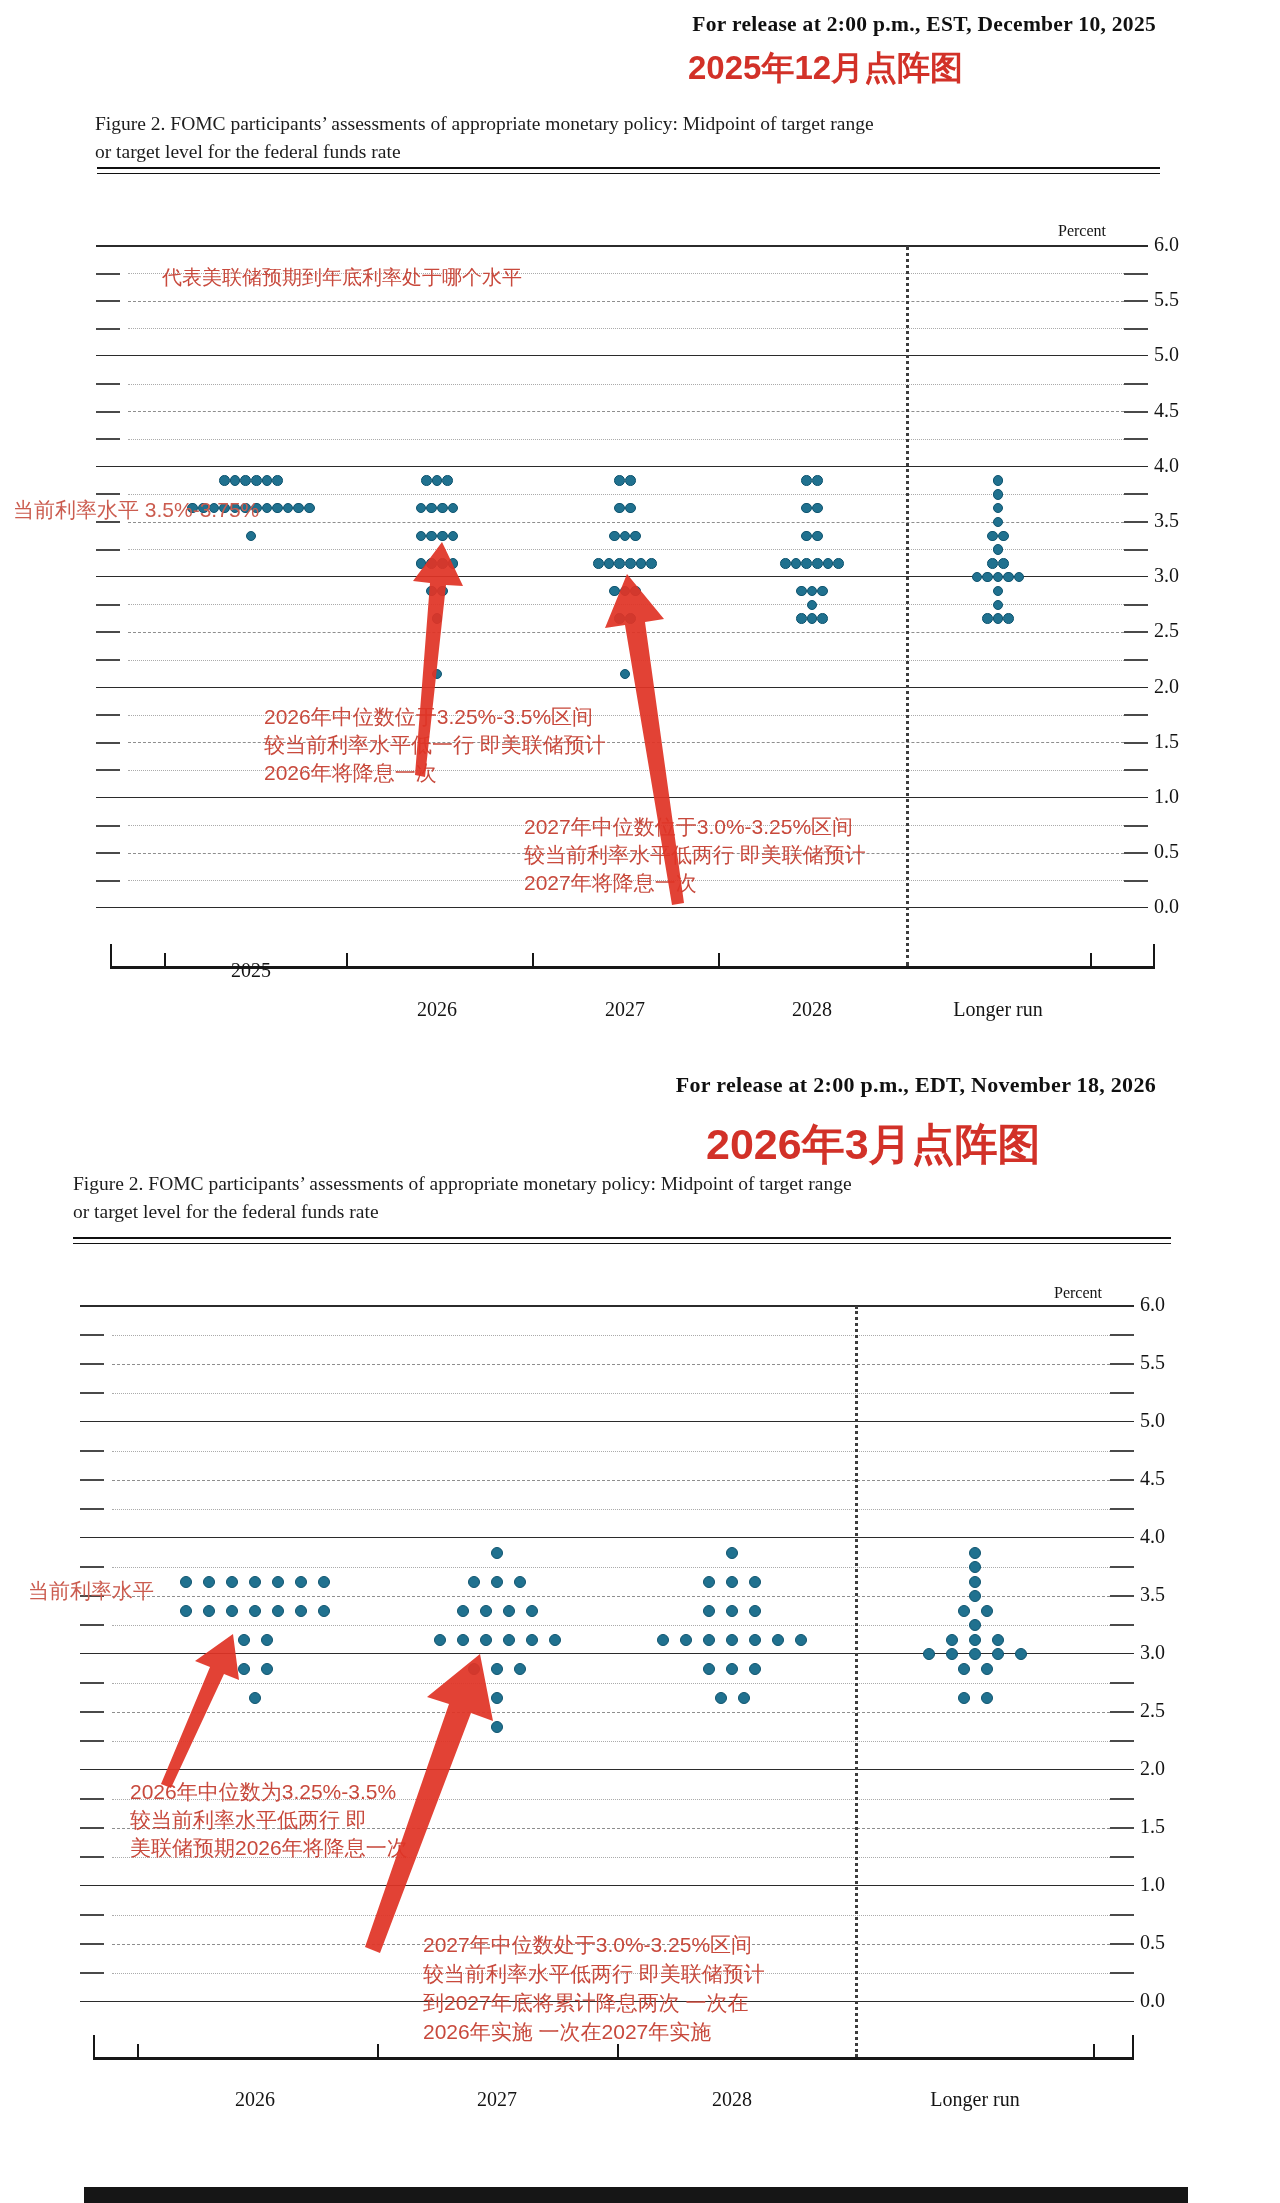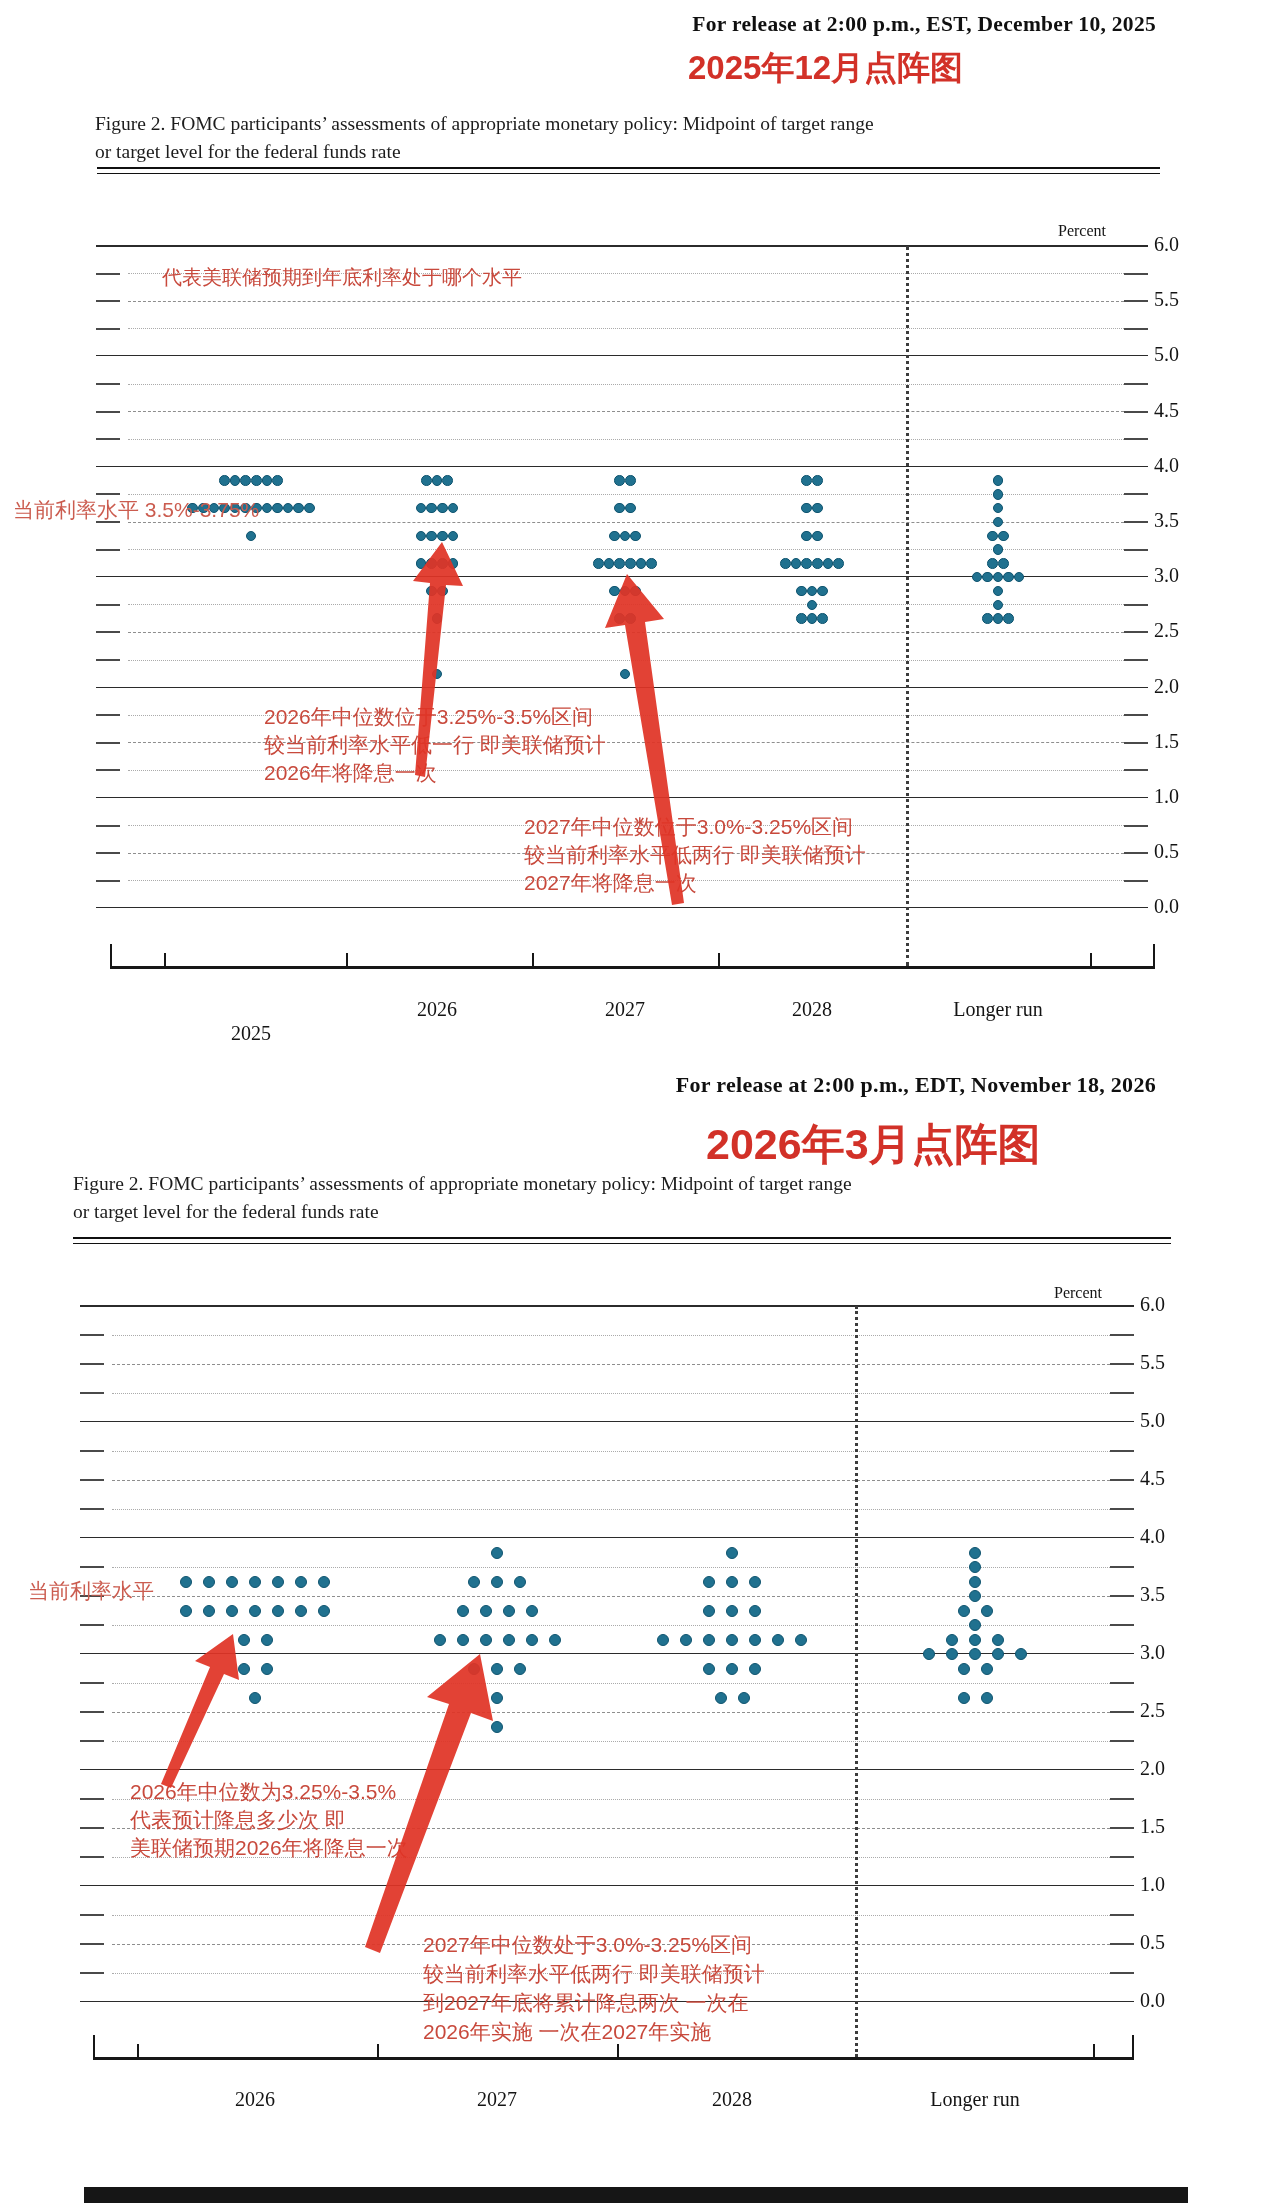--- a/index.html
+++ b/index.html
@@ -117,21 +117,21 @@
         <div class="ylab" style="position: absolute; left: 1154px; top: 895.4px;">0.0</div>
         <div style="position: absolute; left: 906px; top: 246px; width: 0px; height: 720px; border-left: 3px dotted rgb(60, 60, 60);"></div>
         <div style="position: absolute; left: 110px; top: 966px; width: 1045px; height: 0px; border-top: 3.2px solid rgb(23, 23, 23);"></div>
         <div style="position: absolute; left: 110px; top: 944px; width: 0px; height: 22px; border-left: 2.6px solid rgb(23, 23, 23);"></div>
         <div style="position: absolute; left: 1153px; top: 944px; width: 0px; height: 22px; border-left: 2.6px solid rgb(23, 23, 23);"></div>
         <div style="position: absolute; left: 164px; top: 953px; width: 0px; height: 13px; border-left: 2.2px solid rgb(23, 23, 23);"></div>
         <div style="position: absolute; left: 346px; top: 953px; width: 0px; height: 13px; border-left: 2.2px solid rgb(23, 23, 23);"></div>
         <div style="position: absolute; left: 532px; top: 953px; width: 0px; height: 13px; border-left: 2.2px solid rgb(23, 23, 23);"></div>
         <div style="position: absolute; left: 718px; top: 953px; width: 0px; height: 13px; border-left: 2.2px solid rgb(23, 23, 23);"></div>
         <div style="position: absolute; left: 1090px; top: 953px; width: 0px; height: 13px; border-left: 2.2px solid rgb(23, 23, 23);"></div>
-        <div class="cat" style="position: absolute; left: 251px; top: 1022px;">2025</div>
+        <div class="cat" style="position: absolute; left: 251px; top: 959px;">2025</div>
         <div class="cat" style="position: absolute; left: 437px; top: 998px;">2026</div>
         <div class="cat" style="position: absolute; left: 625px; top: 998px;">2027</div>
         <div class="cat" style="position: absolute; left: 812px; top: 998px;">2028</div>
         <div class="cat" style="position: absolute; left: 998px; top: 998px;">Longer run</div>
         <div class="pct" style="position: absolute; left: 1058px; top: 222px;">Percent</div>
         <div class="dot" style="position: absolute; left: 219.25px; top: 475.35px; width: 10.5px; height: 10.5px; background: rgb(32, 113, 143); border: 1.5px solid rgb(15, 84, 111);"></div>
         <div class="dot" style="position: absolute; left: 229.85px; top: 475.35px; width: 10.5px; height: 10.5px; background: rgb(32, 113, 143); border: 1.5px solid rgb(15, 84, 111);"></div>
         <div class="dot" style="position: absolute; left: 240.45px; top: 475.35px; width: 10.5px; height: 10.5px; background: rgb(32, 113, 143); border: 1.5px solid rgb(15, 84, 111);"></div>
         <div class="dot" style="position: absolute; left: 251.05px; top: 475.35px; width: 10.5px; height: 10.5px; background: rgb(32, 113, 143); border: 1.5px solid rgb(15, 84, 111);"></div>
         <div class="dot" style="position: absolute; left: 261.65px; top: 475.35px; width: 10.5px; height: 10.5px; background: rgb(32, 113, 143); border: 1.5px solid rgb(15, 84, 111);"></div>
@@ -419,21 +419,21 @@
         <div class="dot" style="position: absolute; left: 957.5px; top: 1662.5px; width: 12px; height: 12px; background: rgb(32, 113, 143); border: 1.5px solid rgb(15, 84, 111);"></div>
         <div class="dot" style="position: absolute; left: 980.5px; top: 1662.5px; width: 12px; height: 12px; background: rgb(32, 113, 143); border: 1.5px solid rgb(15, 84, 111);"></div>
         <div class="dot" style="position: absolute; left: 957.5px; top: 1691.5px; width: 12px; height: 12px; background: rgb(32, 113, 143); border: 1.5px solid rgb(15, 84, 111);"></div>
         <div class="dot" style="position: absolute; left: 980.5px; top: 1691.5px; width: 12px; height: 12px; background: rgb(32, 113, 143); border: 1.5px solid rgb(15, 84, 111);"></div>
       </div>
 
     <div class="red" style="left:28px;top:1577px;font-size:21px;color:#cb5c4f">当前利率水平</div>
 
     <div class="red" style="left:130px;top:1778px;font-size:21px;line-height:28px">
       <div>2026年中位数为3.25%-3.5%</div>
-      <div>代表预计降息多少次 即</div>
+      <div>较当前利率水平低两行 即</div>
       <div>美联储预期2026年将降息一次</div>
     </div>
 
     <div class="red" style="left:423px;top:1930px;font-size:21px;line-height:29px">
       <div>2027年中位数处于3.0%-3.25%区间</div>
       <div>较当前利率水平低两行 即美联储预计</div>
       <div>到2027年底将累计降息两次 一次在</div>
       <div>2026年实施 一次在2027年实施</div>
     </div>
   </section>

